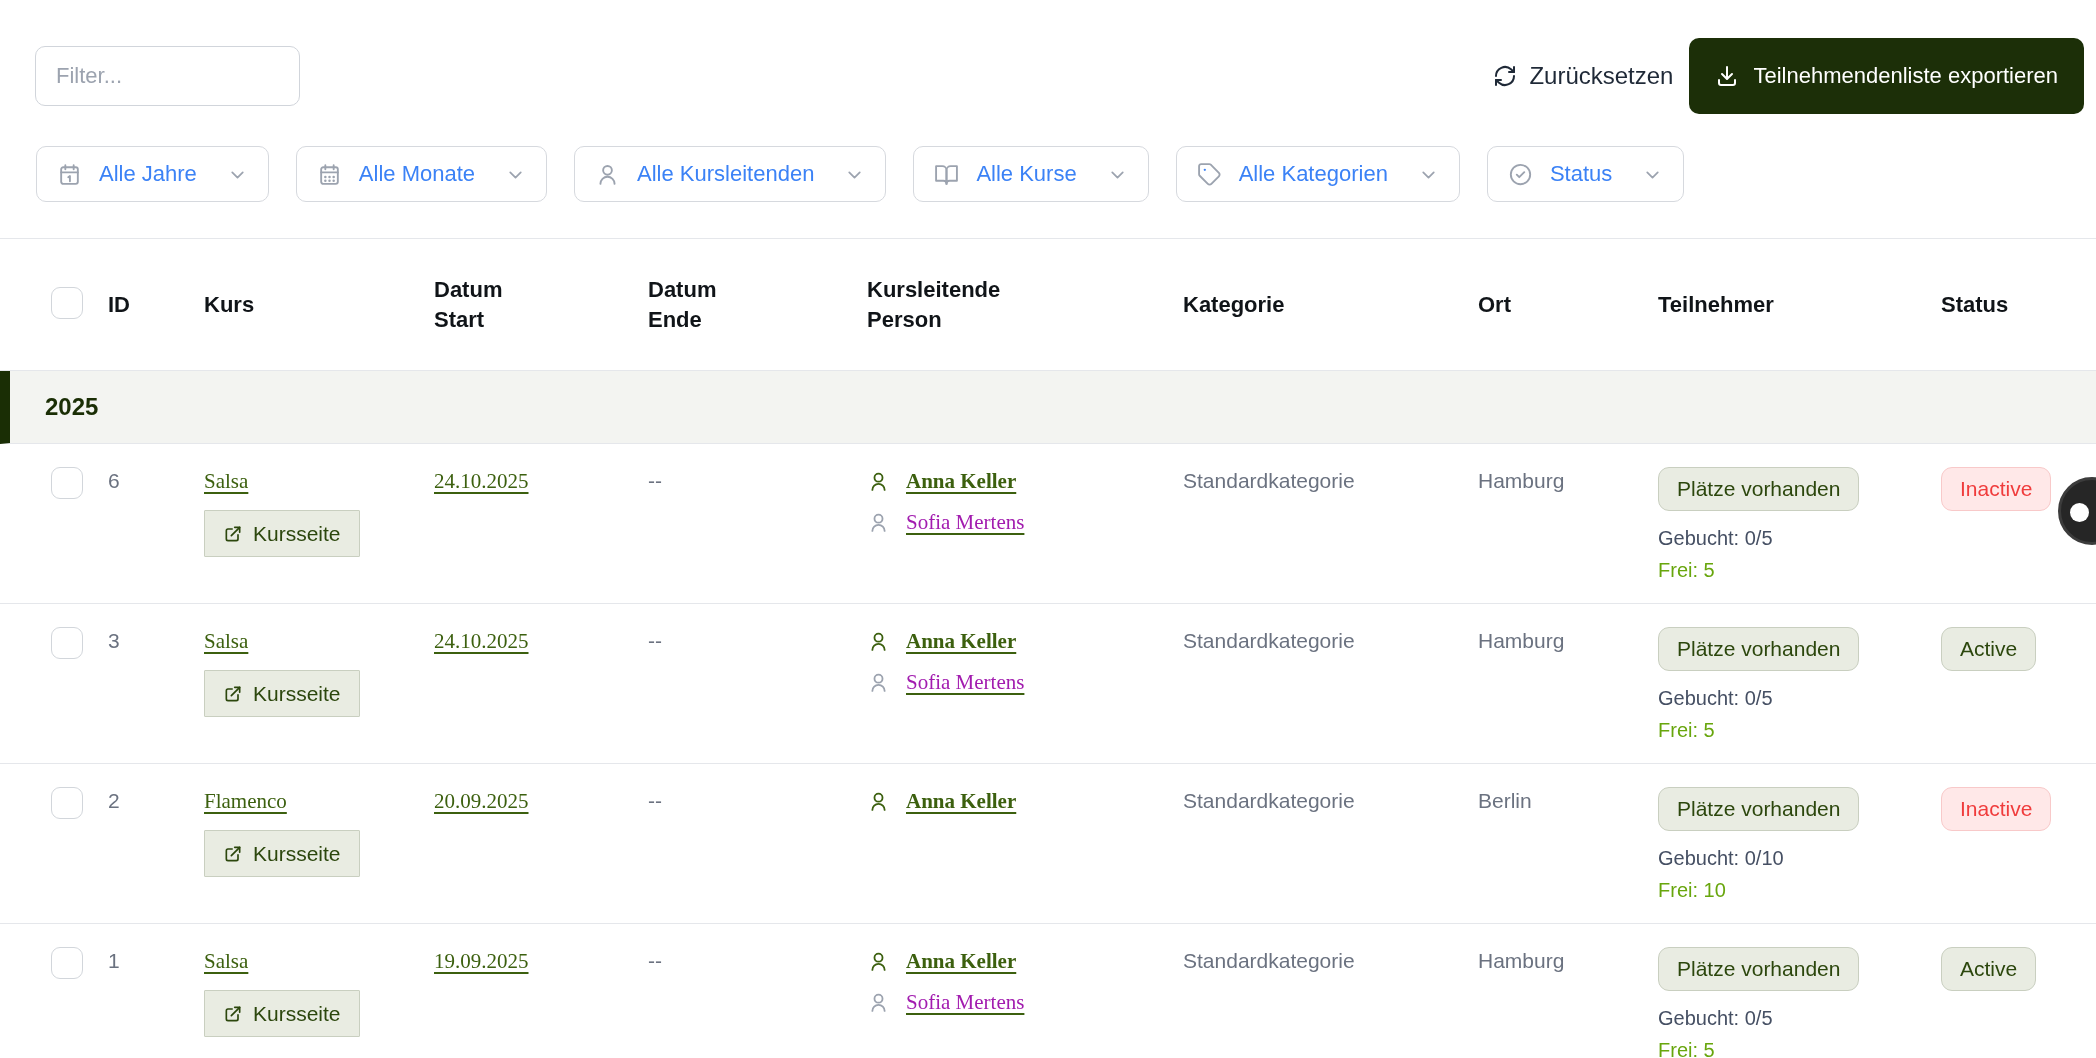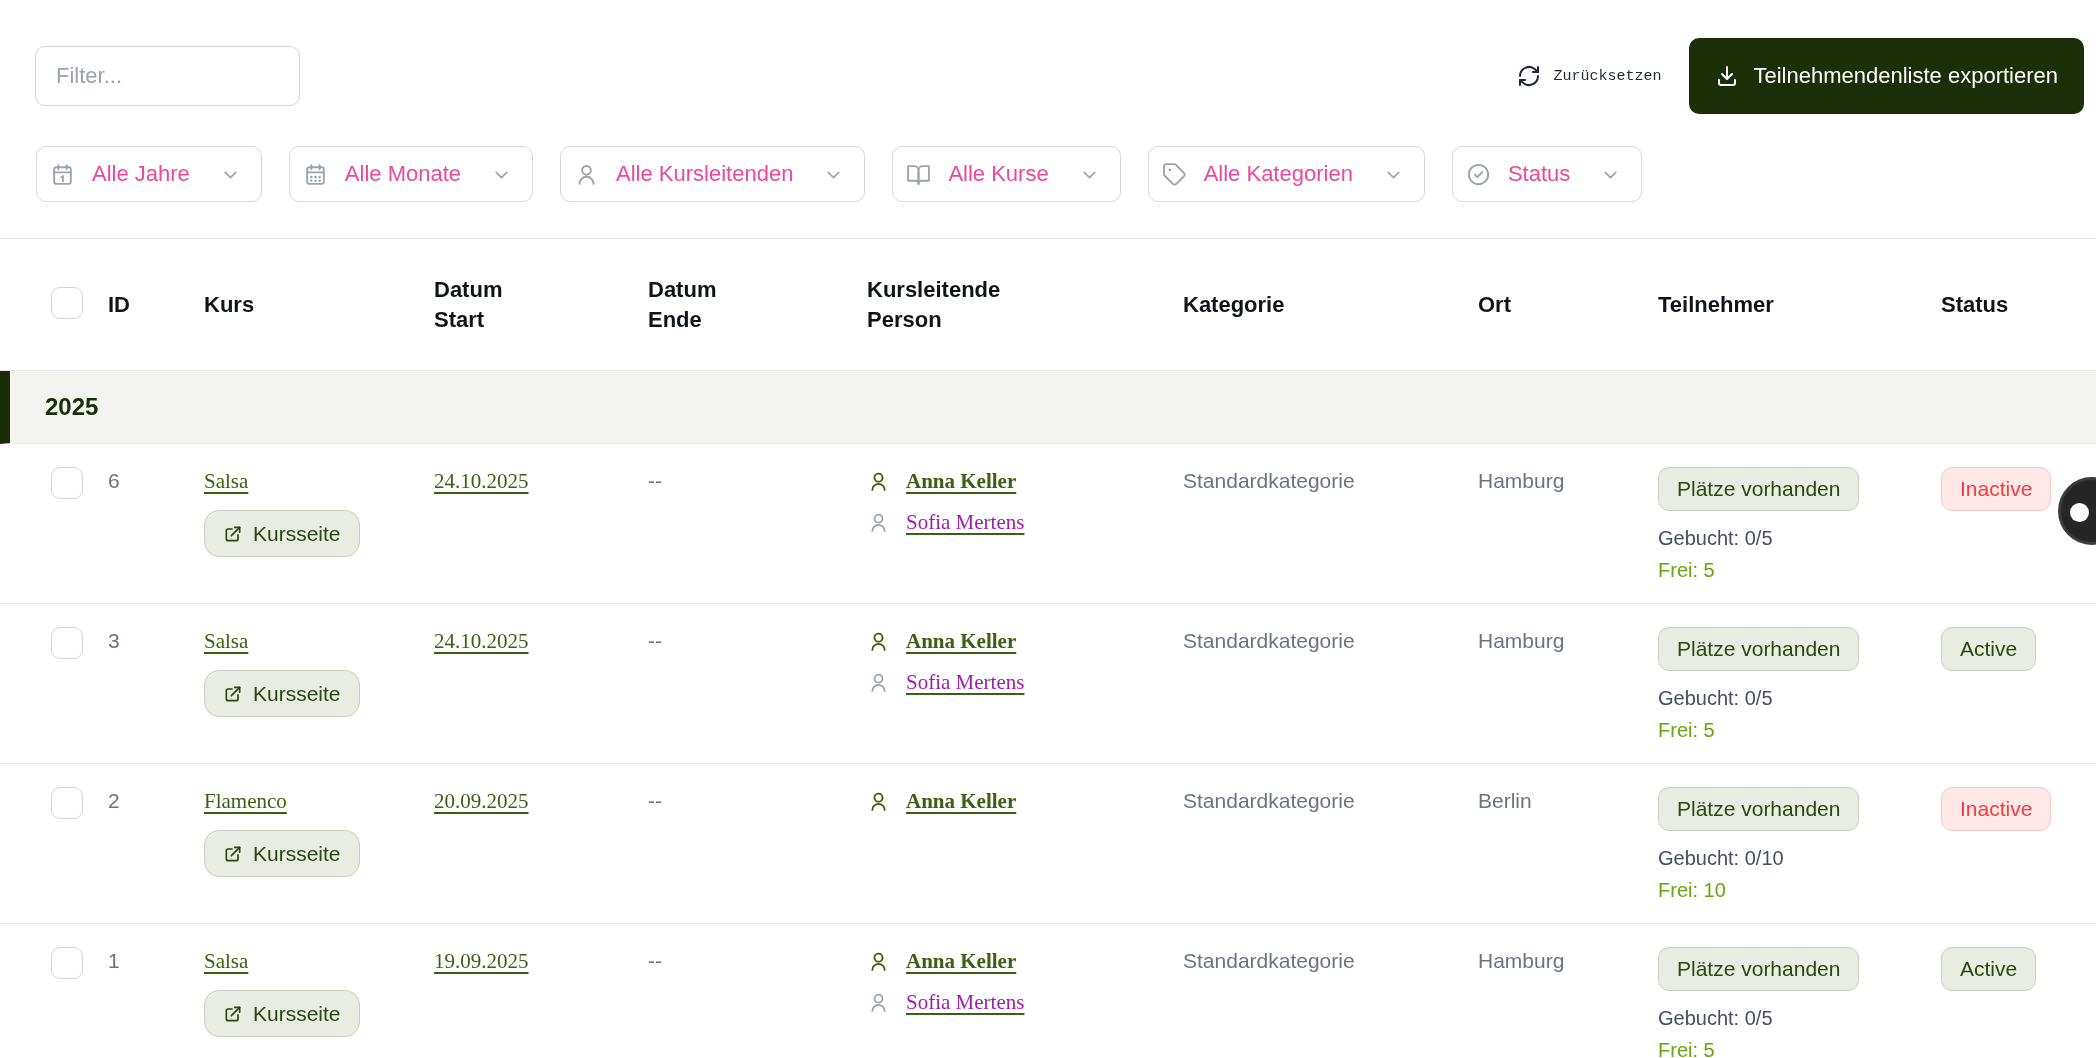--- a/index.html
+++ b/index.html
@@ -8,35 +8,35 @@
 
   
   .toolbar { display:flex; justify-content:space-between; align-items:center;
              padding:38px 12px 0 35px; }
   .filter-input { width:265px; height:60px; border:1px solid #d1d5db; border-radius:10px;
                   font-family:"Liberation Sans", sans-serif;
                   font-size:22px; padding:0 20px; color:#111827; outline:none; }
   .filter-input::placeholder { color:#9ca3af; }
   .toolbar-right { display:flex; align-items:center; }
   .reset-btn { display:flex; align-items:center; gap:12px; background:none; border:none;
-               font-family:Liberation Mono, monospace;
-               font-size:15px; color:#1f2937; cursor:pointer; margin-right:28px; }
+               font-family:Liberation Sans, sans-serif;
+               font-size:24px; color:#1f2937; cursor:pointer; margin-right:16px; }
   .reset-btn svg { width:24px; height:24px; stroke:#1f2937; }
   .export-btn { display:flex; align-items:center; gap:14px; height:76px; padding:16px 26px;
                 background:#1c2f08; color:#ffffff; border:none; border-radius:10px;
                 font-family:"Liberation Sans", sans-serif;
                 font-size:22px; cursor:pointer; }
   .export-btn svg { width:24px; height:24px; stroke:#ffffff; }
 
   
   .filter-row { display:flex; align-items:center; gap:27px; padding:32px 0 0 36px; }
-  .filter-select { display:inline-flex; align-items:center; height:56px; padding:0 20px 0 13px;
+  .filter-select { display:inline-flex; align-items:center; height:56px; padding:0 20px 0 20px;
                    background:#fff; border:1px solid #d6d9de; border-radius:10px;
                    font-family:"Liberation Sans", sans-serif;
-                   font-size:22px; color:#ec4899; cursor:pointer; }
+                   font-size:22px; color:#3b82f6; cursor:pointer; }
   .f-icon { display:inline-flex; margin-right:17px; }
   .f-icon svg { width:25px; height:25px; stroke:#9ca3af; }
   .chevron { display:inline-flex; margin-left:30px; }
   .chevron svg { width:21px; height:21px; stroke:#9ca3af; }
 
   
   .table { margin-top:36px; border-top:1px solid #e5e7eb; }
   .grid-cols { display:grid;
     grid-template-columns:108px 96px 230px 214px 219px 316px 295px 180px 283px 1fr; }
   .thead { height:132px; align-items:center; border-bottom:1px solid #e5e7eb; }
@@ -54,21 +54,21 @@
   .group-label { font-size:24px; font-weight:bold; color:#1a2e05; }
 
   .data-row { padding:23px 0 21px; border-bottom:1px solid #e5e7eb; min-height:157px; }
   .cell { font-size:21px; }
   .id-val { color:#6b7280; padding-top:2px; display:inline-block; }
   .muted { color:#6b7280; padding-top:2px; display:inline-block; }
   a { cursor:pointer;font-family:Liberation Serif, serif; }
   .course-link, .date-link { color:#3c600f; font-weight:500; text-decoration:underline;
        text-decoration-thickness:1.5px; text-underline-offset:4px; display:inline-block; padding-top:2px; }
   .course-page-btn { margin-top:16px; display:inline-flex; align-items:center; gap:10px;
-       background:#e9ece2; border:1px solid #c9cfc0; border-radius:15px; height:47px;
+       background:#e9ece2; border:1px solid #c9cfc0; border-radius:1px; height:47px;
        padding:8px 18px; font-family:"Liberation Sans", sans-serif;
        font-size:21px; color:#2c470d; cursor:pointer; }
   .course-page-btn svg { width:20px; height:20px; stroke:#2c470d; }
 
   .leaders { display:flex; flex-direction:column; gap:16px; padding-top:2px; }
   .leader { display:flex; align-items:center; gap:16px; }
   .leader .p-icon svg { width:23px; height:23px; stroke:#9ca3af; display:block; }
   .leader.primary .p-icon svg { stroke:#3c600f; }
   .leader-link { color:#a21caf; text-decoration:underline; text-decoration-color:#3c600f;
                  text-decoration-thickness:1.5px; text-underline-offset:4px; }

